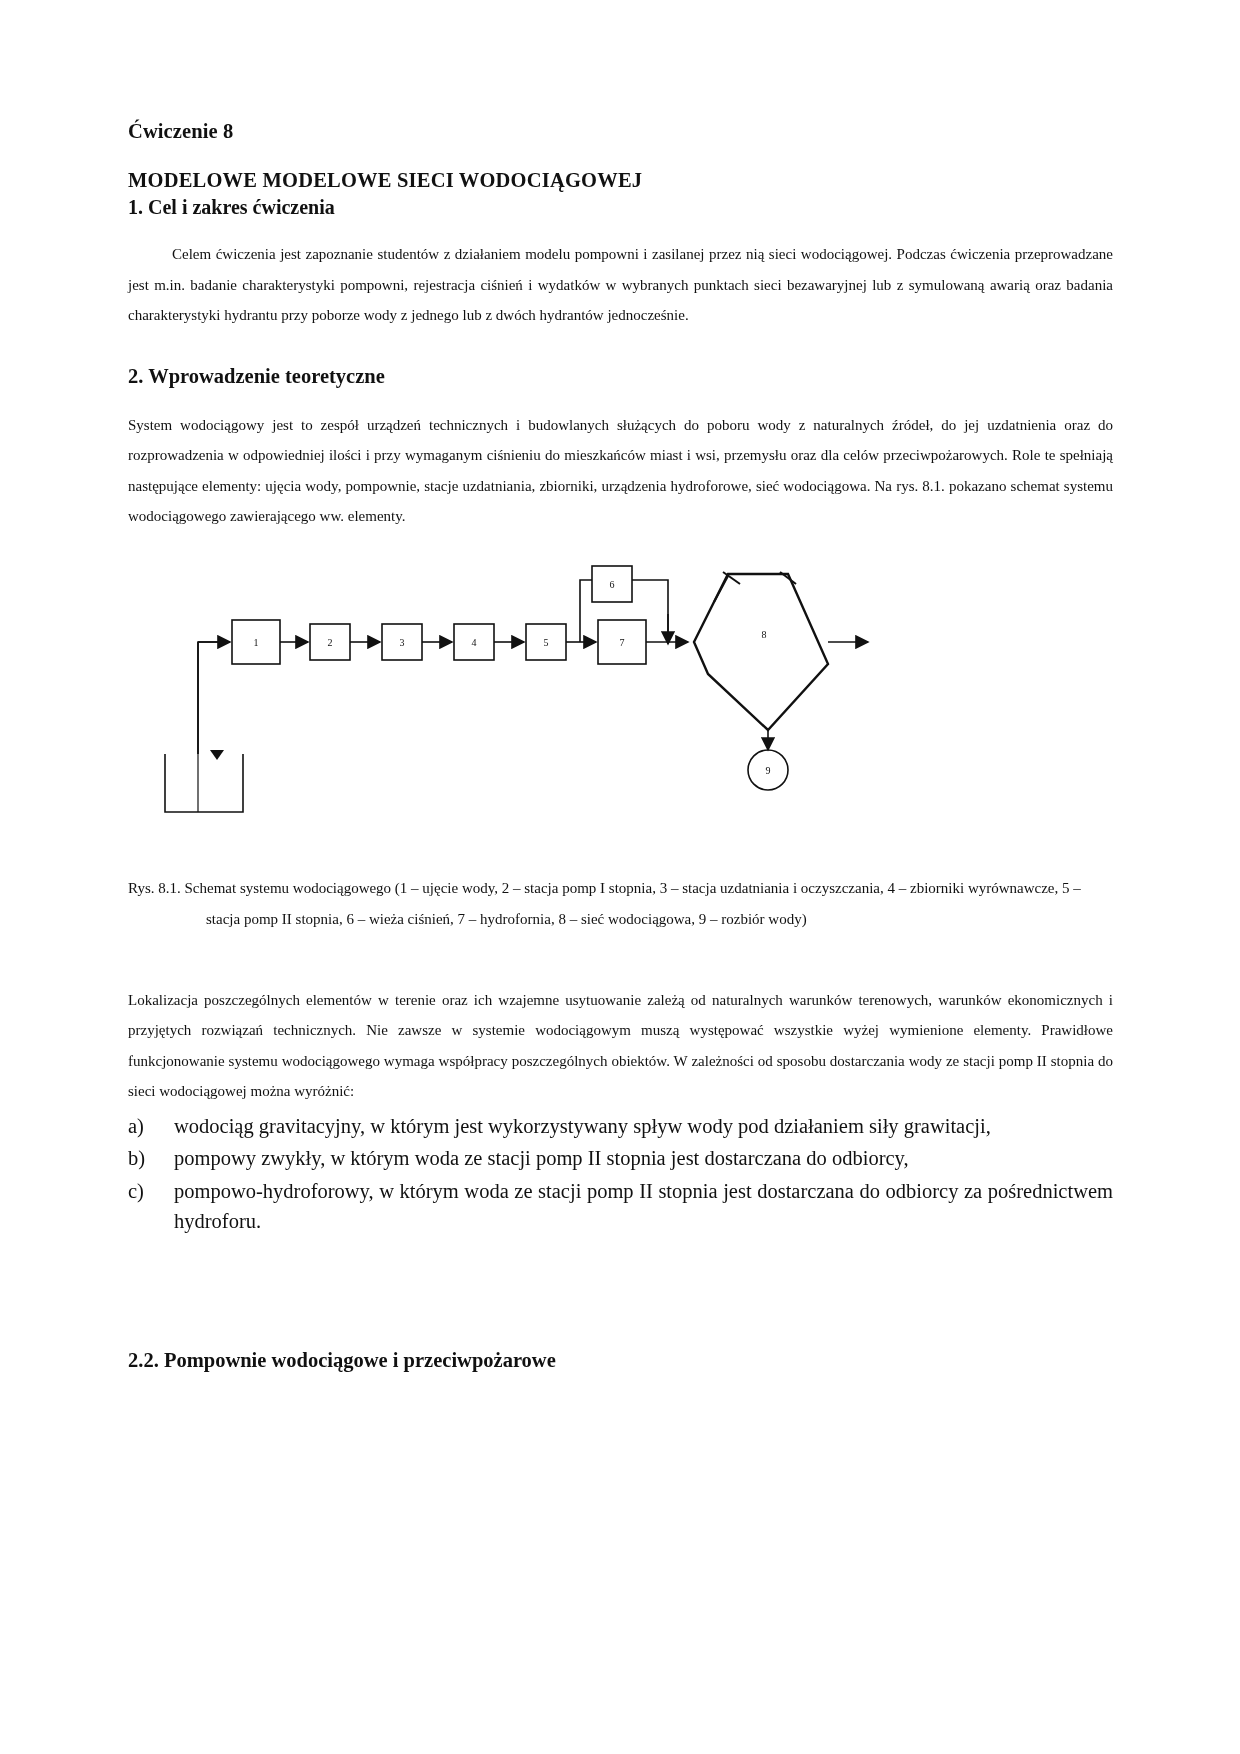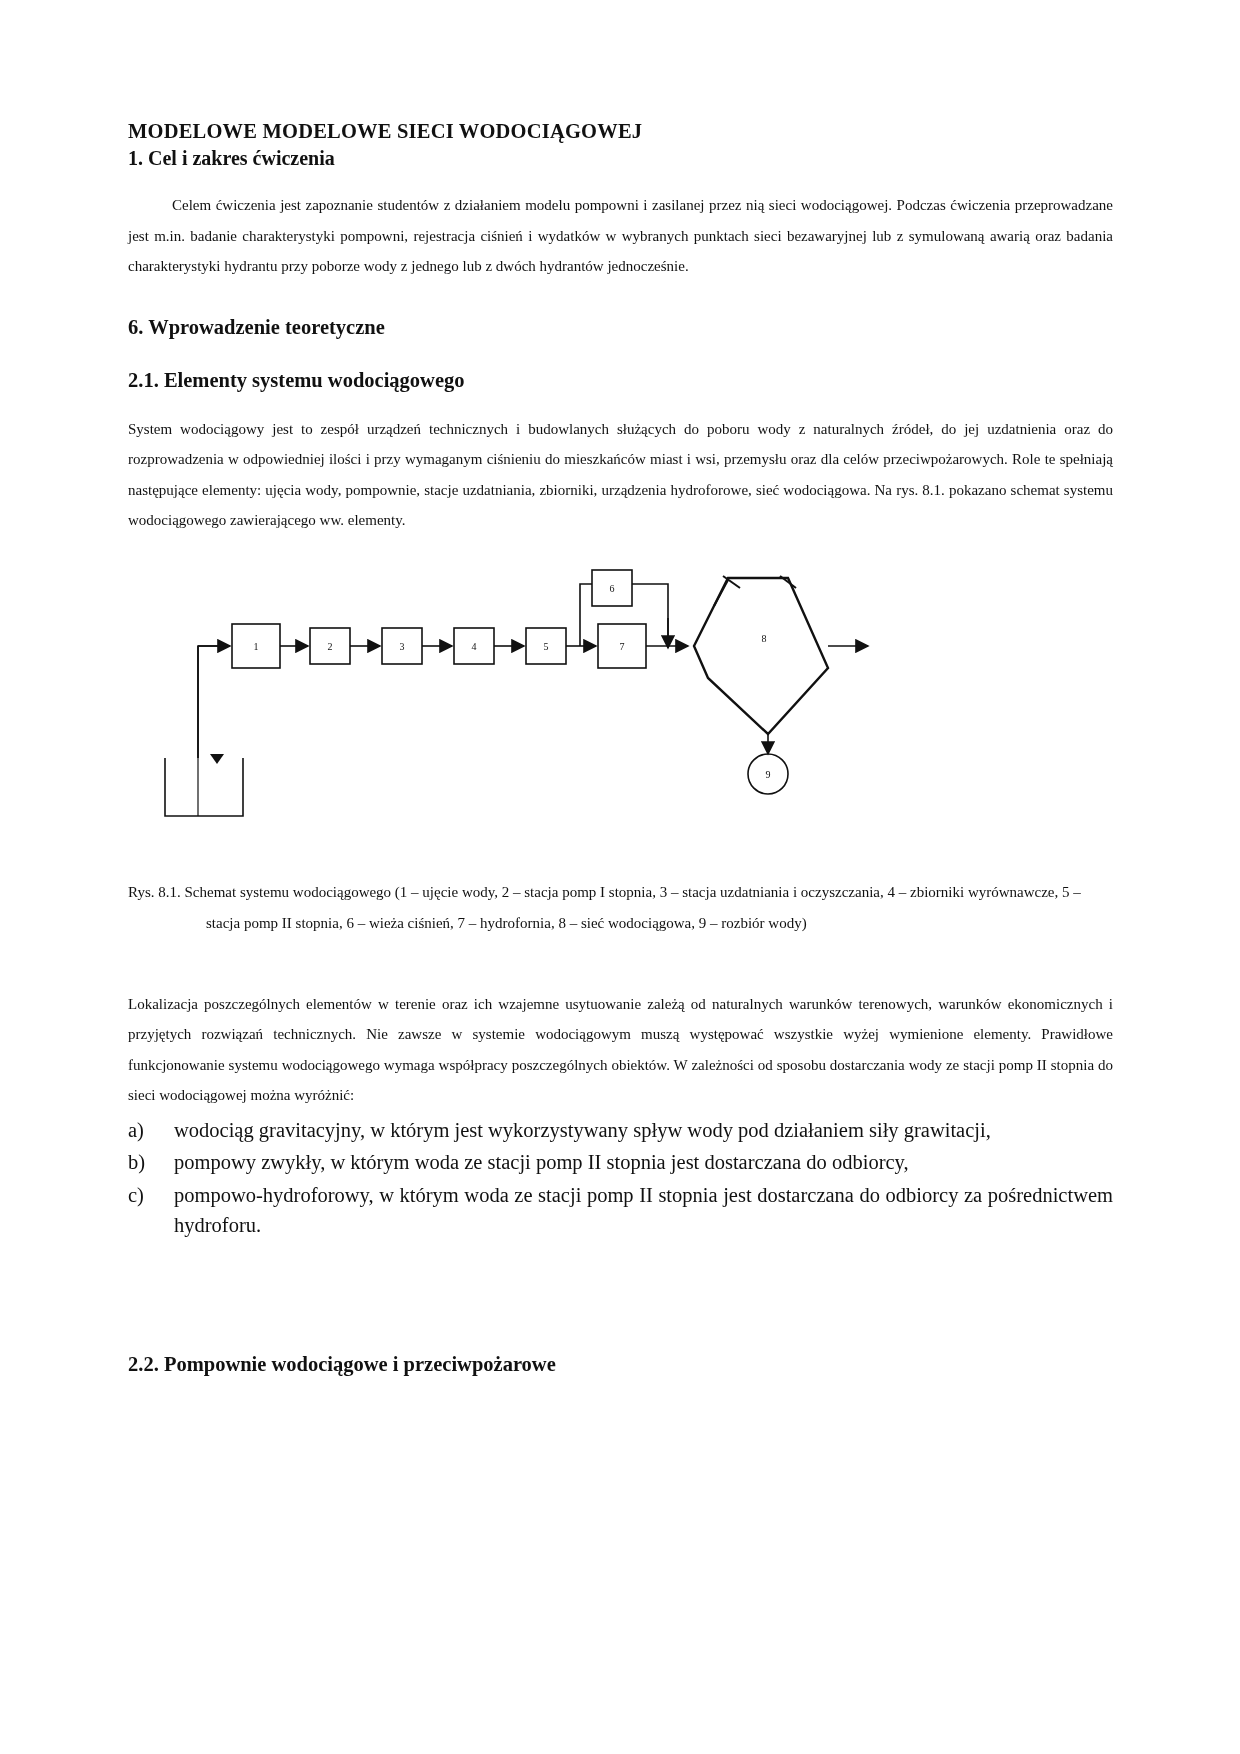--- a/index.html
+++ b/index.html
@@ -109,29 +109,29 @@
     font-size: 10px;
     fill: #111;
   }
 </style>
 </head>
 <body>
 
 <div class="page">
   <div class="content">
 
+    <div class="ex-title">Ćwiczenie 8</div>
 
     <div class="doc-title">MODELOWE MODELOWE SIECI WODOCIĄGOWEJ</div>
     <div class="h-section">1. Cel i zakres ćwiczenia</div>
 
     <p class="para indent">Celem ćwiczenia jest zapoznanie studentów z  działaniem modelu pompowni i zasilanej przez nią sieci  wodociągowej.  Podczas  ćwiczenia  przeprowadzane  jest  m.in.  badanie  charakterystyki pompowni,  rejestracja  ciśnień  i  wydatków  w  wybranych  punktach  sieci  bezawaryjnej  lub  z symulowaną awarią oraz badania charakterystyki hydrantu przy poborze wody  z jednego lub z dwóch hydrantów jednocześnie.</p>
 
-    <div class="h2" style="margin-top:34px;">6.  Wprowadzenie teoretyczne</div>
-
-    <div class="h2" style="margin-top:30px;">2.1. Elementy systemu wodociągowego</div>
+    <div class="h2" style="margin-top:34px;">2.  Wprowadzenie teoretyczne</div>
+
 
     <p class="para">System wodociągowy jest to zespół urządzeń technicznych i  budowlanych służących do poboru wody z naturalnych źródeł, do jej uzdatnienia oraz do rozprowadzenia w odpowiedniej ilości i przy wymaganym ciśnieniu do mieszkańców miast i wsi, przemysłu oraz  dla celów przeciwpożarowych. Role  te  spełniają  następujące  elementy:  ujęcia  wody,  pompownie,  stacje  uzdatniania,  zbiorniki, urządzenia hydroforowe, sieć wodociągowa. Na rys. 8.1. pokazano schemat  systemu wodociągowego zawierającego ww. elementy.</p>
 
     <div class="figure">
       <svg width="985" height="300" viewBox="0 0 985 300" xmlns="http://www.w3.org/2000/svg">
         <defs>
           <marker id="arrH" markerWidth="9" markerHeight="9" refX="8" refY="4.5" orient="auto">
             <path d="M0,0 L9,4.5 L0,9 z" fill="#111"></path>
           </marker>
         </defs>

